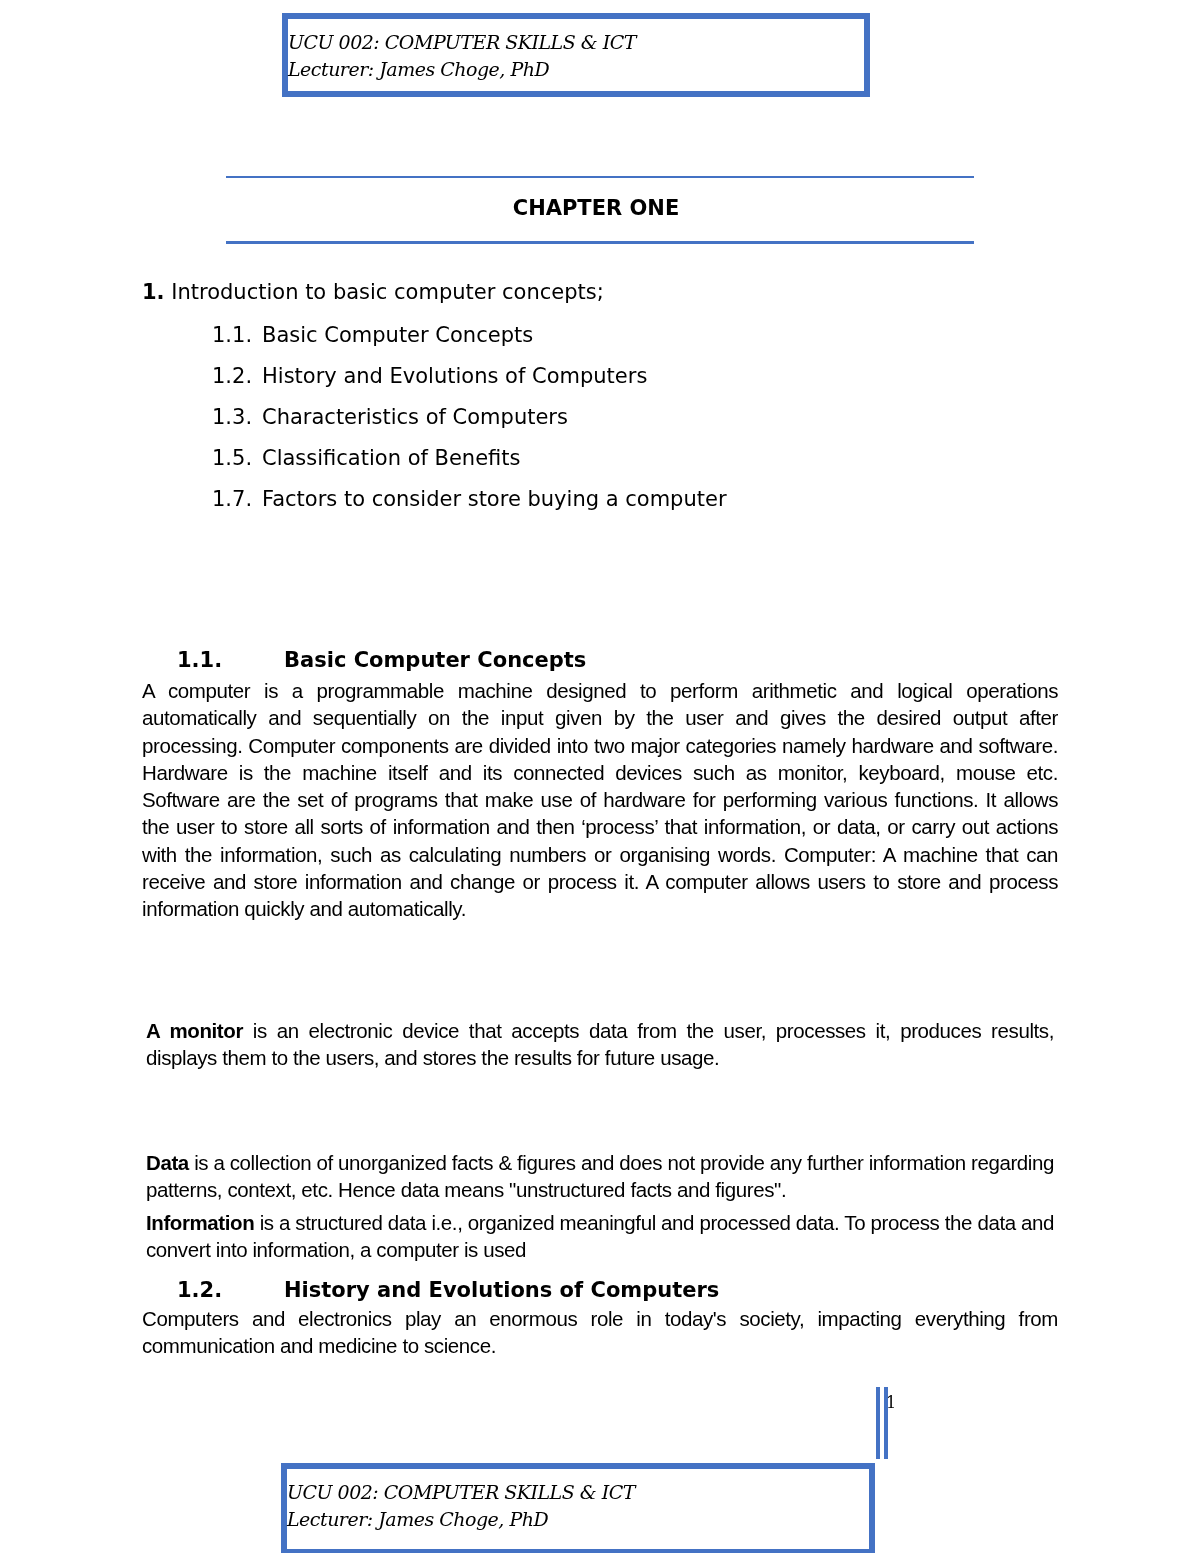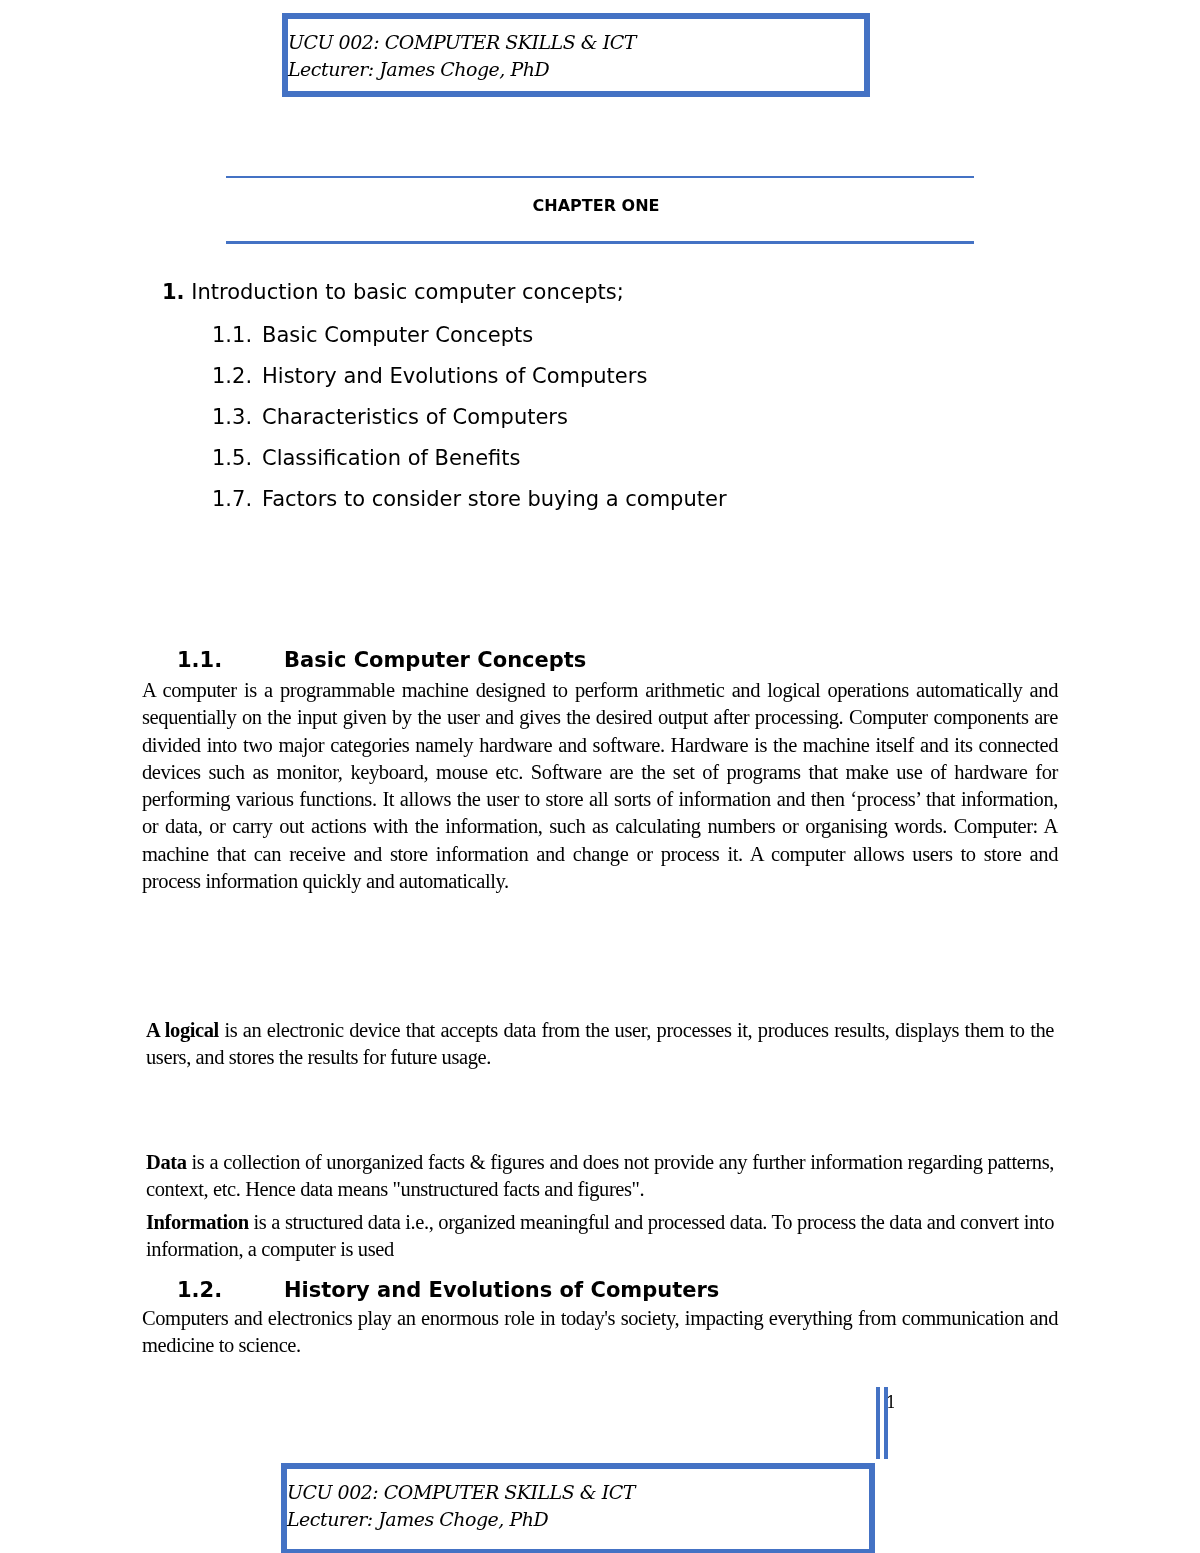--- a/index.html
+++ b/index.html
@@ -10,36 +10,36 @@
       text-align: left; font-family: "DejaVu Serif", serif; font-style: italic;
       font-size: 19px; line-height: 27px; padding-top: 10px; letter-spacing: -0.5px;
     }
     .hdr-top { top: 13px; }
     .hdr-bot { top: 1463px; height: 92px; width: 594px; left: 281px; }
     .rule { position: absolute; left: 226px; width: 748px; background: #4472c4; }
     .rule1 { top: 176px; height: 2px; }
     .rule2 { top: 241px; height: 3px; }
     .chapter {
       position: absolute; top: 196px; left: 226px; width: 740px; text-align: center;
-      font-family: "DejaVu Sans", sans-serif; font-weight: bold; font-size: 16px;
+      font-family: "DejaVu Sans", sans-serif; font-weight: bold; font-size: 21px;
     }
-    .body-text { font-family: "DejaVu Sans", sans-serif; font-size: 21px; margin-left: 20px; }
+    .body-text { font-family: "DejaVu Sans", sans-serif; font-size: 21px; }
     .intro { position: absolute; top: 280px; left: 142px; }
     .intro b { font-weight: bold; }
     .toc { position: absolute; left: 212px; top: 320px; margin: 0; padding: 0; list-style: none; }
     .toc li { height: 41px; line-height: 30px; white-space: nowrap; }
     .toc .num { display: inline-block; width: 50px; }
     .sec-h {
       position: absolute; left: 177px; font-family: "DejaVu Sans", sans-serif;
       font-weight: bold; font-size: 21px; white-space: nowrap;
     }
     .sec-h .n { display: inline-block; width: 107px; }
     .para {
       position: absolute; left: 142px; width: 916px; text-align: justify;
-      font-family: Liberation Serif, serif; font-size: 20.5px; line-height: 27.3px;
+      font-family: Liberation Sans, sans-serif; font-size: 20.5px; line-height: 27.3px;
       letter-spacing: -0.4px; margin: 0;
     }
     .para.indent { left: 146px; width: 908px; }
     .page-num-bar { position: absolute; left: 876px; top: 1387px; width: 4px; height: 72px; background: #4472c4; }
     .page-num-bar2 { left: 884px; }
     .page-num {
       position: absolute; left: 886px; top: 1393px; font-family: "DejaVu Serif", serif; font-size: 16px;
     }
   </style>
 </head>
@@ -65,21 +65,21 @@
   <li><span class="num">1.3.</span><span>Characteristics of Computers</span></li>
   <li><span class="num">1.5.</span><span>Classification of Benefits</span></li>
   <li><span class="num">1.7.</span><span>Factors to consider store buying a computer</span></li>
 </ul>
 
 <div class="sec-h" style="top:648px;">
   <span class="n">1.1.</span><span>Basic Computer Concepts</span>
 </div>
 <p class="para" style="top:677px;">A computer is a programmable machine designed to perform arithmetic and logical operations automatically and sequentially on the input given by the user and gives the desired output after processing. Computer components are divided into two major categories namely hardware and software. Hardware is the machine itself and its connected devices such as monitor, keyboard, mouse etc. Software are the set of programs that make use of hardware for performing various functions. It allows the user to store all sorts of information and then ‘process’ that information, or data, or carry out actions with the information, such as calculating numbers or organising words. Computer: A machine that can receive and store information and change or process it. A computer allows users to store and process information quickly and automatically.</p>
 
-<p class="para indent" style="top:1017px;"><b>A logical</b><span> is an electronic device that accepts data from the user, processes it, produces results, displays them to the users, and stores the results for future usage.</span></p>
+<p class="para indent" style="top:1017px;"><b>A monitor</b><span> is an electronic device that accepts data from the user, processes it, produces results, displays them to the users, and stores the results for future usage.</span></p>
 <p class="para indent" style="top:1149px;"><b>Data</b><span> is a collection of unorganized facts &amp; figures and does not provide any further information regarding patterns, context, etc. Hence data means "unstructured facts and figures".</span></p>
 <p class="para indent" style="top:1209px;"><b>Information</b><span> is a structured data i.e., organized meaningful and processed data. To process the data and convert into information, a computer is used</span></p>
 
 <div class="sec-h" style="top:1278px;">
   <span class="n">1.2.</span><span>History and Evolutions of Computers</span>
 </div>
 <p class="para" style="top:1305px;">Computers and electronics play an enormous role in today's society, impacting everything from communication and medicine to science.</p>
 
 <div class="page-num-bar"></div>
 <div class="page-num-bar page-num-bar2"></div>

